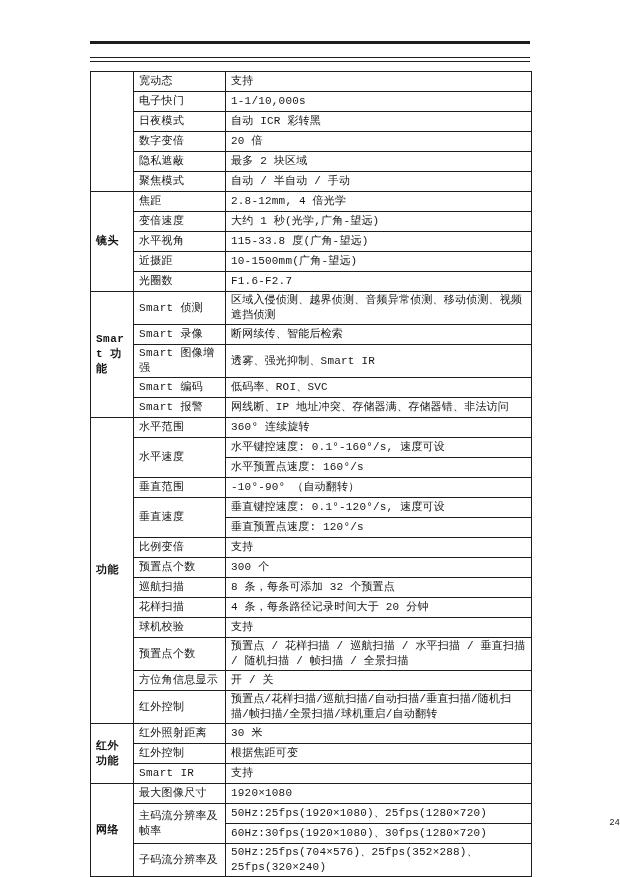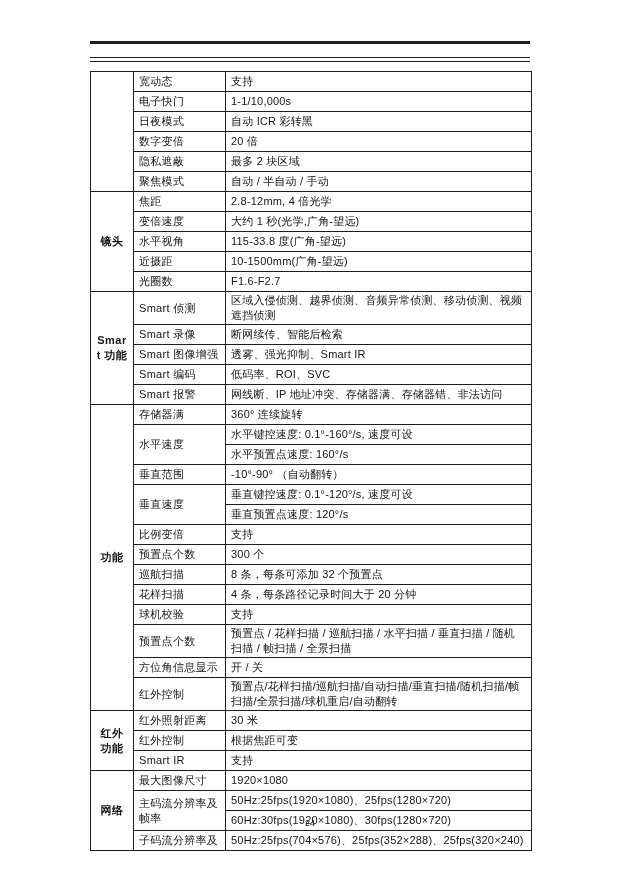--- a/index.html
+++ b/index.html
@@ -2,21 +2,21 @@
 <html><head>
 <meta charset="utf-8">
 <style>
   html, body { margin: 0; padding: 0; background: #e8e8e8; }
   .page {
     position: relative;
     width: 620px;
     height: 877px;
     margin: 0 auto;
     background: #ffffff;
-    font-family: Liberation Sans, sans-serif;
+    font-family: Liberation Mono, monospace;
     color: #161616;
     overflow: hidden;
   }
   
   .rule { position: absolute; left: 90px; width: 440px; background: #1d1d1d; }
   .rule-thick { top: 41px; height: 3px; }
   .rule-thin-1 { top: 57px; height: 1px; }
   .rule-thin-2 { top: 61px; height: 1px; }
 
   
@@ -32,34 +32,33 @@
     border: 1px solid #1d1d1d;
     font-size: 11px;
     line-height: 15px;
     padding: 1px 5px;
     height: 17px;
     vertical-align: middle;
     word-break: break-word;
     overflow-wrap: break-word;
   }
   td.gcell {
-    text-align: center;
     font-weight: bold;
     padding: 1px 2px;
     letter-spacing: 0.5px;
   }
   td.lcell { letter-spacing: 0.3px; }
   td.vcell { letter-spacing: 0.2px; }
 
   .pagenum {
     position: absolute;
     left: 0;
     top: 818px;
     width: 620px;
-    text-align: center;
+    text-align: right;
     font-size: 9px;
     color: #1d1d1d;
   }
 </style>
 </head>
 <body>
 
 <div class="page">
   <div class="rule rule-thick"></div>
   <div class="rule rule-thin-1"></div>
@@ -134,21 +133,21 @@
         <tr>
           <td class="lcell" rowspan="1">Smart 编码</td>
           <td class="vcell">低码率、ROI、SVC</td>
         </tr>
         <tr>
           <td class="lcell" rowspan="1">Smart 报警</td>
           <td class="vcell">网线断、IP 地址冲突、存储器满、存储器错、非法访问</td>
         </tr>
         <tr>
           <td class="gcell" rowspan="14">功能</td>
-          <td class="lcell" rowspan="1">存储器满</td>
+          <td class="lcell" rowspan="1">水平范围</td>
           <td class="vcell">360° 连续旋转</td>
         </tr>
         <tr>
           <td class="lcell" rowspan="2">水平速度</td>
           <td class="vcell">水平键控速度: 0.1°-160°/s, 速度可设</td>
         </tr>
         <tr>
           <td class="vcell">水平预置点速度: 160°/s</td>
         </tr>
         <tr>

